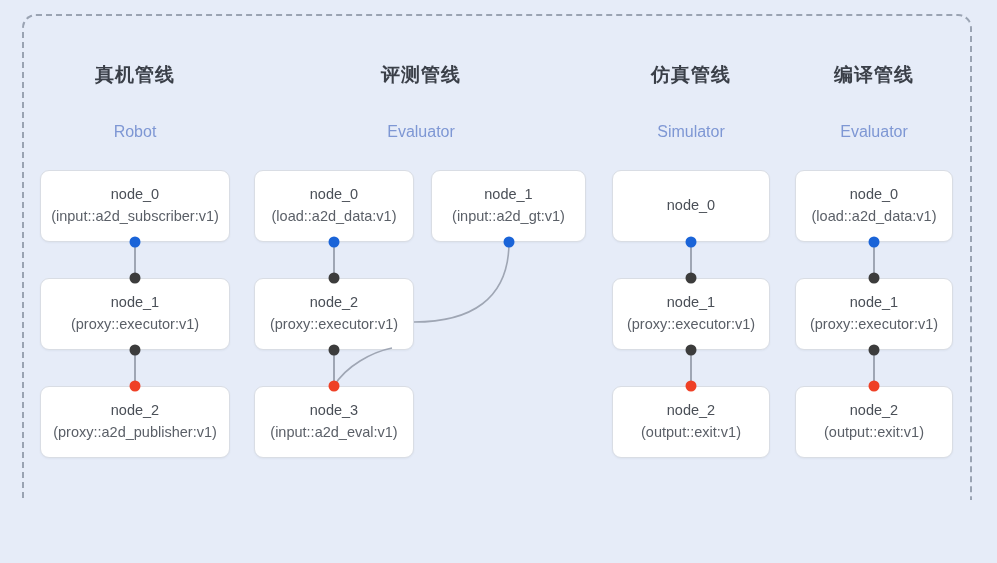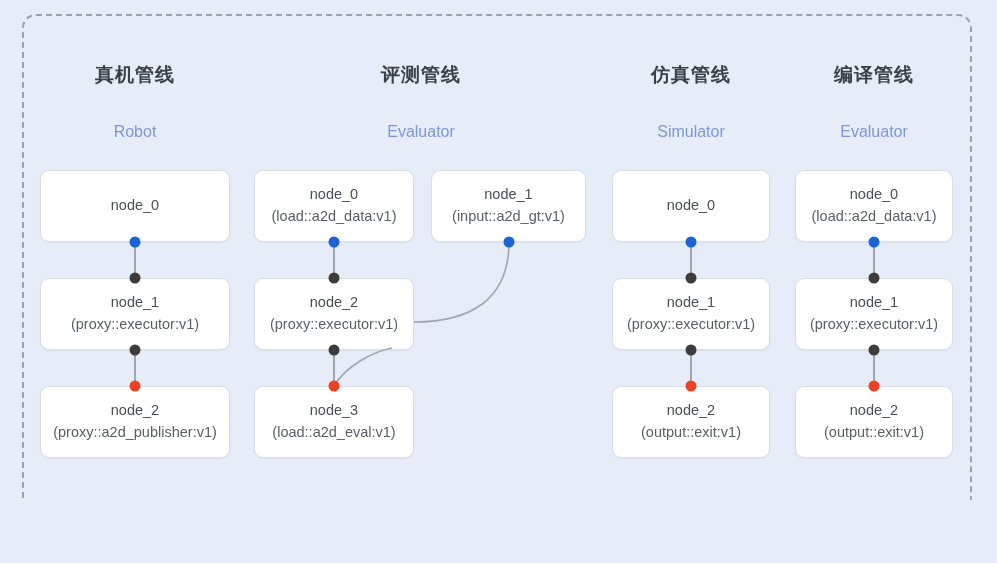--- a/index.html
+++ b/index.html
@@ -127,20 +127,21 @@
   <div class="edge" style="left:874px; top:242px; height:36px;"></div>
   <div class="edge" style="left:874px; top:350px; height:36px;"></div>
 
   <svg class="curves" viewBox="0 0 997 563">
     <path d="M 509,242 C 509,300 470,322 414,322" fill="none" stroke="#9fa6b4" stroke-width="1.6"></path>
     <path d="M 392,348 C 372,352 346,366 334,386" fill="none" stroke="#9fa6b4" stroke-width="1.6"></path>
   </svg>
 
   <div class="node" style="left:40px; top:170px; width:190px; height:72px;">
     <div class="node-id">node_0</div>
+    <div class="node-spec">(input::a2d_subscriber:v1)</div>
   </div>
   <div class="port port-blue" style="left:135px; top:242px;"></div>
 
   <div class="node" style="left:40px; top:278px; width:190px; height:72px;">
     <div class="node-id">node_1</div>
     <div class="node-spec">(proxy::executor:v1)</div>
   </div>
   <div class="port port-black" style="left:135px; top:278px;"></div>
   <div class="port port-black" style="left:135px; top:350px;"></div>
 
@@ -164,21 +165,21 @@
 
   <div class="node" style="left:254px; top:278px; width:160px; height:72px;">
     <div class="node-id">node_2</div>
     <div class="node-spec">(proxy::executor:v1)</div>
   </div>
   <div class="port port-black" style="left:334px; top:278px;"></div>
   <div class="port port-black" style="left:334px; top:350px;"></div>
 
   <div class="node" style="left:254px; top:386px; width:160px; height:72px;">
     <div class="node-id">node_3</div>
-    <div class="node-spec">(load::a2d_eval:v1)</div>
+    <div class="node-spec">(input::a2d_eval:v1)</div>
   </div>
   <div class="port port-red" style="left:334px; top:386px;"></div>
 
   <div class="node" style="left:612px; top:170px; width:158px; height:72px;">
     <div class="node-id">node_0</div>
   </div>
   <div class="port port-blue" style="left:691px; top:242px;"></div>
 
   <div class="node" style="left:612px; top:278px; width:158px; height:72px;">
     <div class="node-id">node_1</div>

